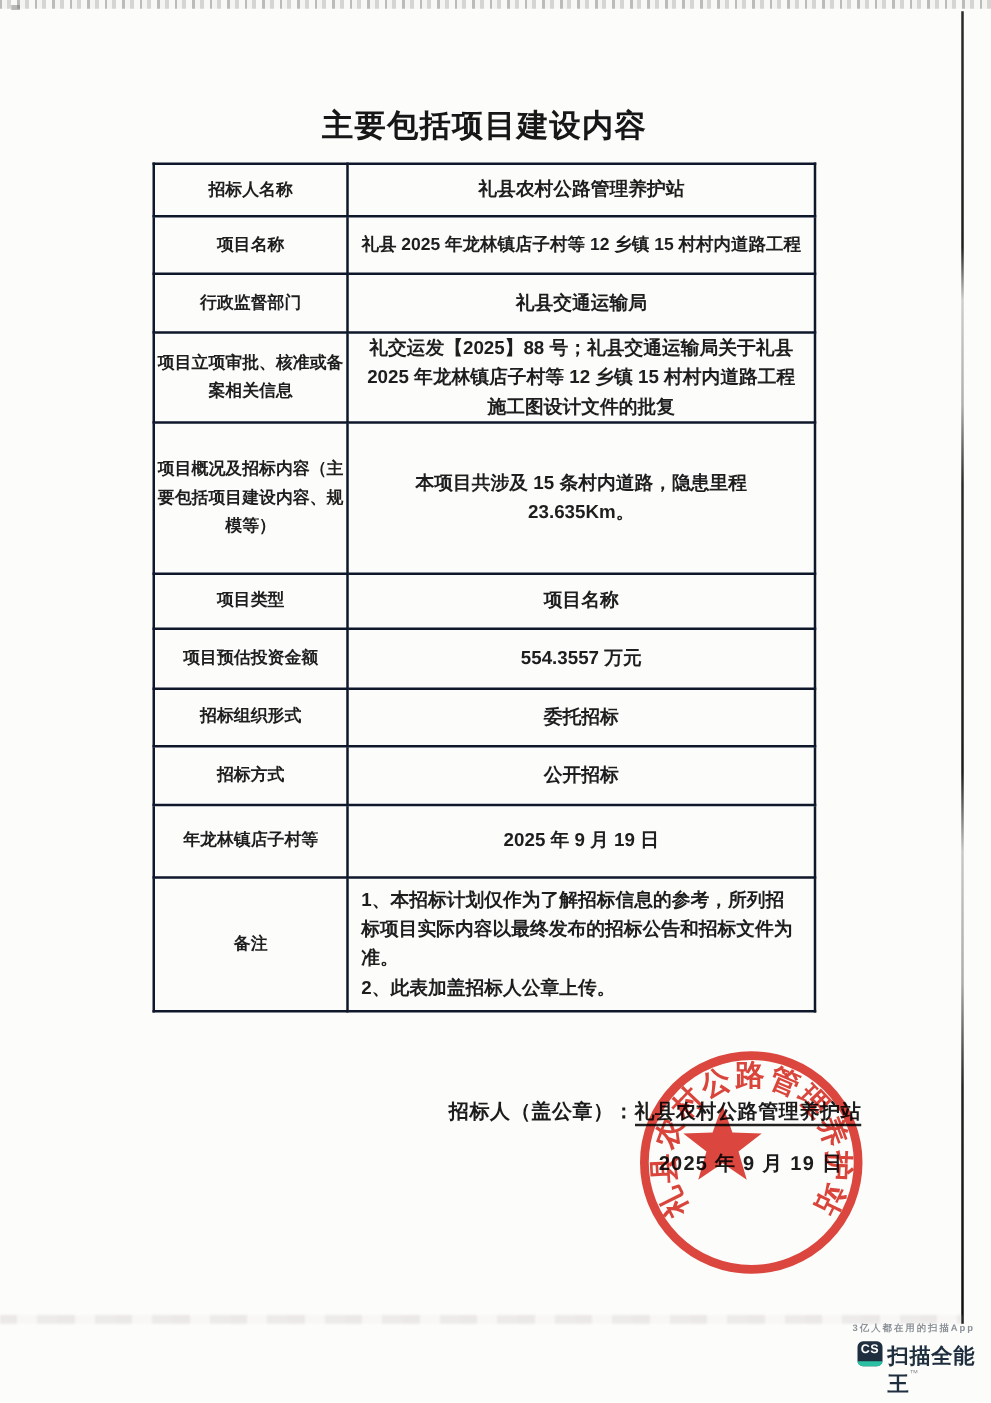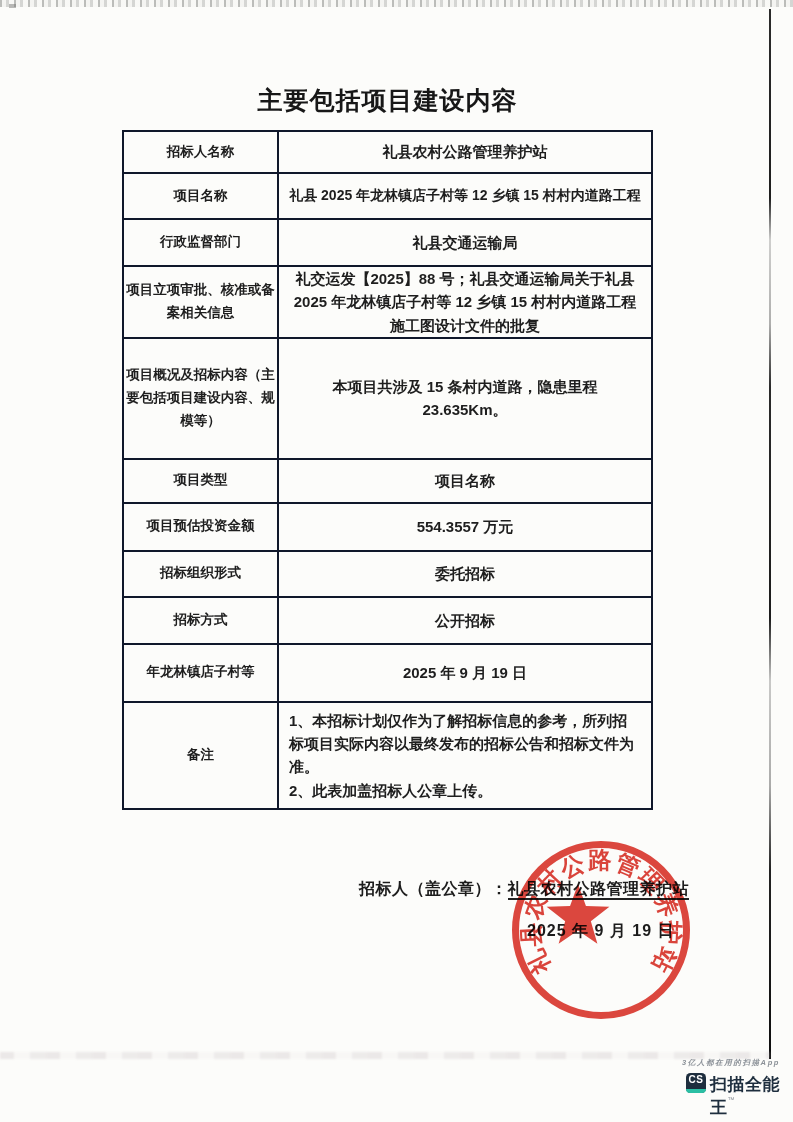--- a/index.html
+++ b/index.html
@@ -102,21 +102,21 @@
     background:var(--brand-teal,#2bbfa4);border-radius:0 0 4.5px 4.5px;
   }
   .cs-name{
     position:absolute;left:710px;top:1073px;
     font-size:17px;font-weight:800;color:var(--brand-navy,#1e2e3e);
     letter-spacing:.5px;
   }
   .cs-tm{font-size:7px;vertical-align:top;color:#8b9198;font-weight:400;}
   .cs-tagline{
     position:absolute;left:620px;top:1058px;width:160px;text-align:right;
-    font-size:7.5px;color:#8b9198;letter-spacing:1.6px;font-weight:600;font-style:italic;
+    font-size:7.5px;color:#8b9198;letter-spacing:1.6px;font-weight:600;
   }
 </style>
 </head>
 <body>
 
 <div class="page">
 
   <div class="scan-top-noise"></div>
   <div class="scan-right-line"></div>
   <div class="scan-bottom-edge"></div>

